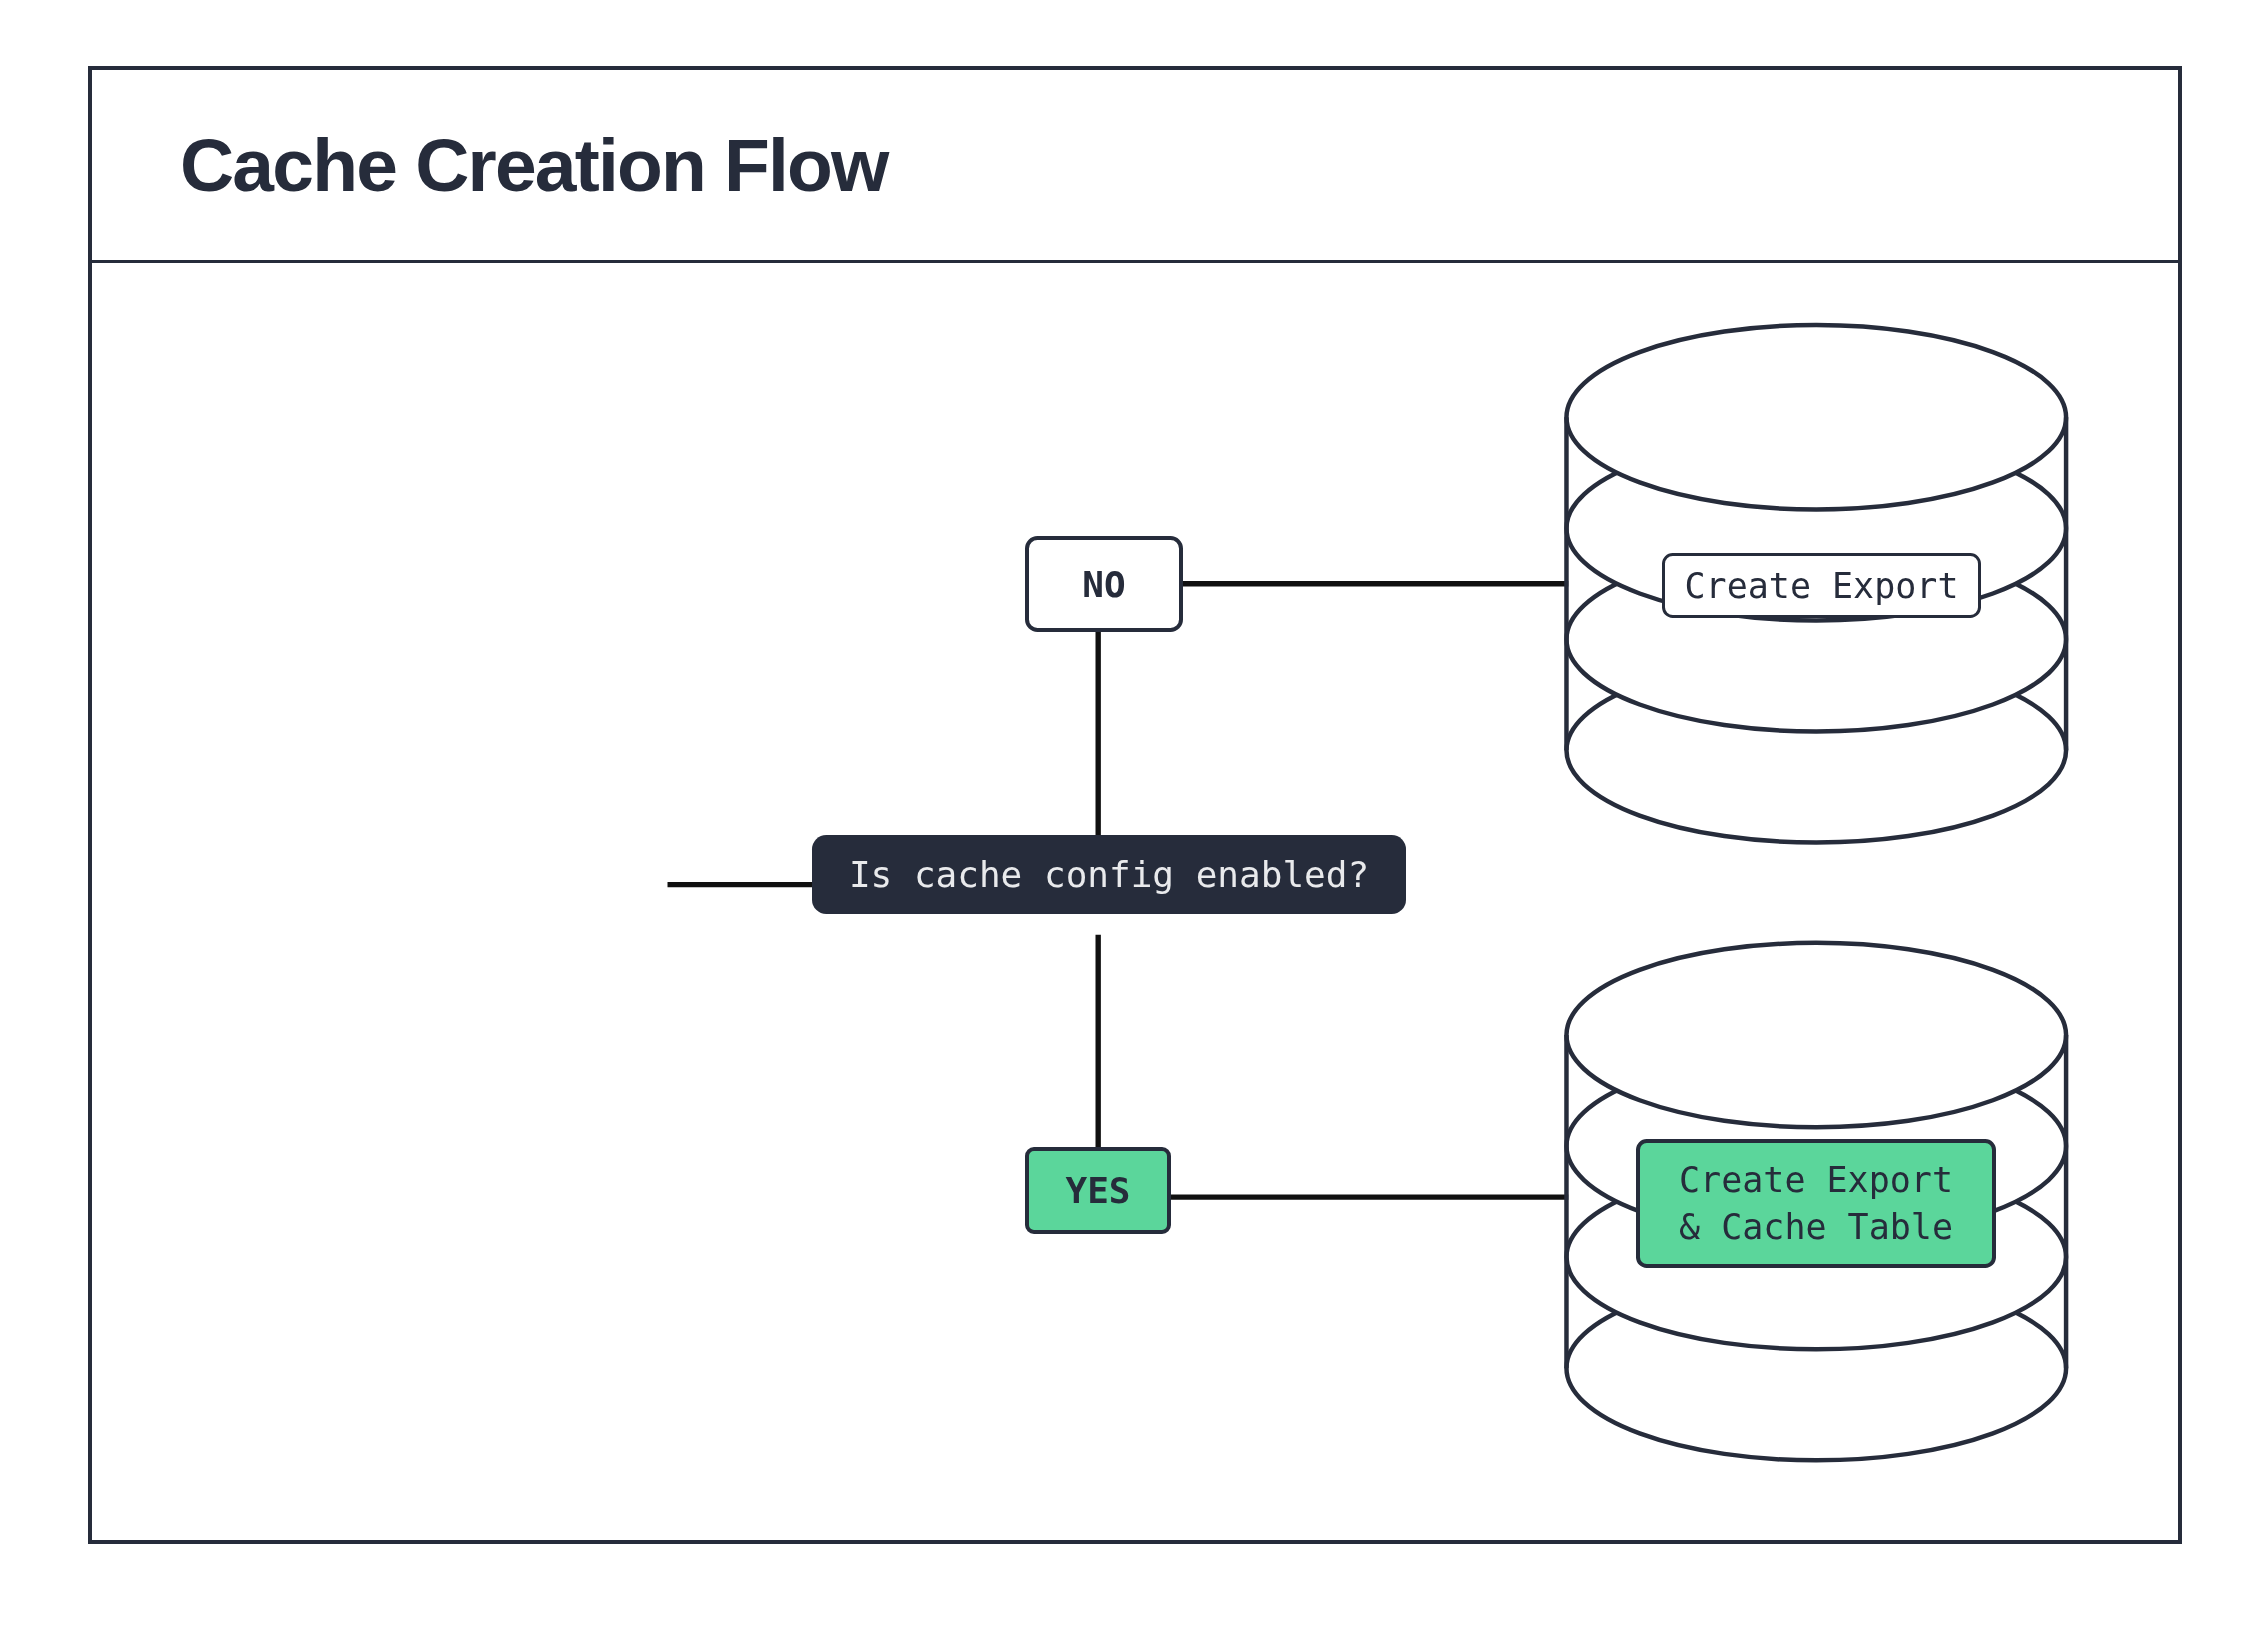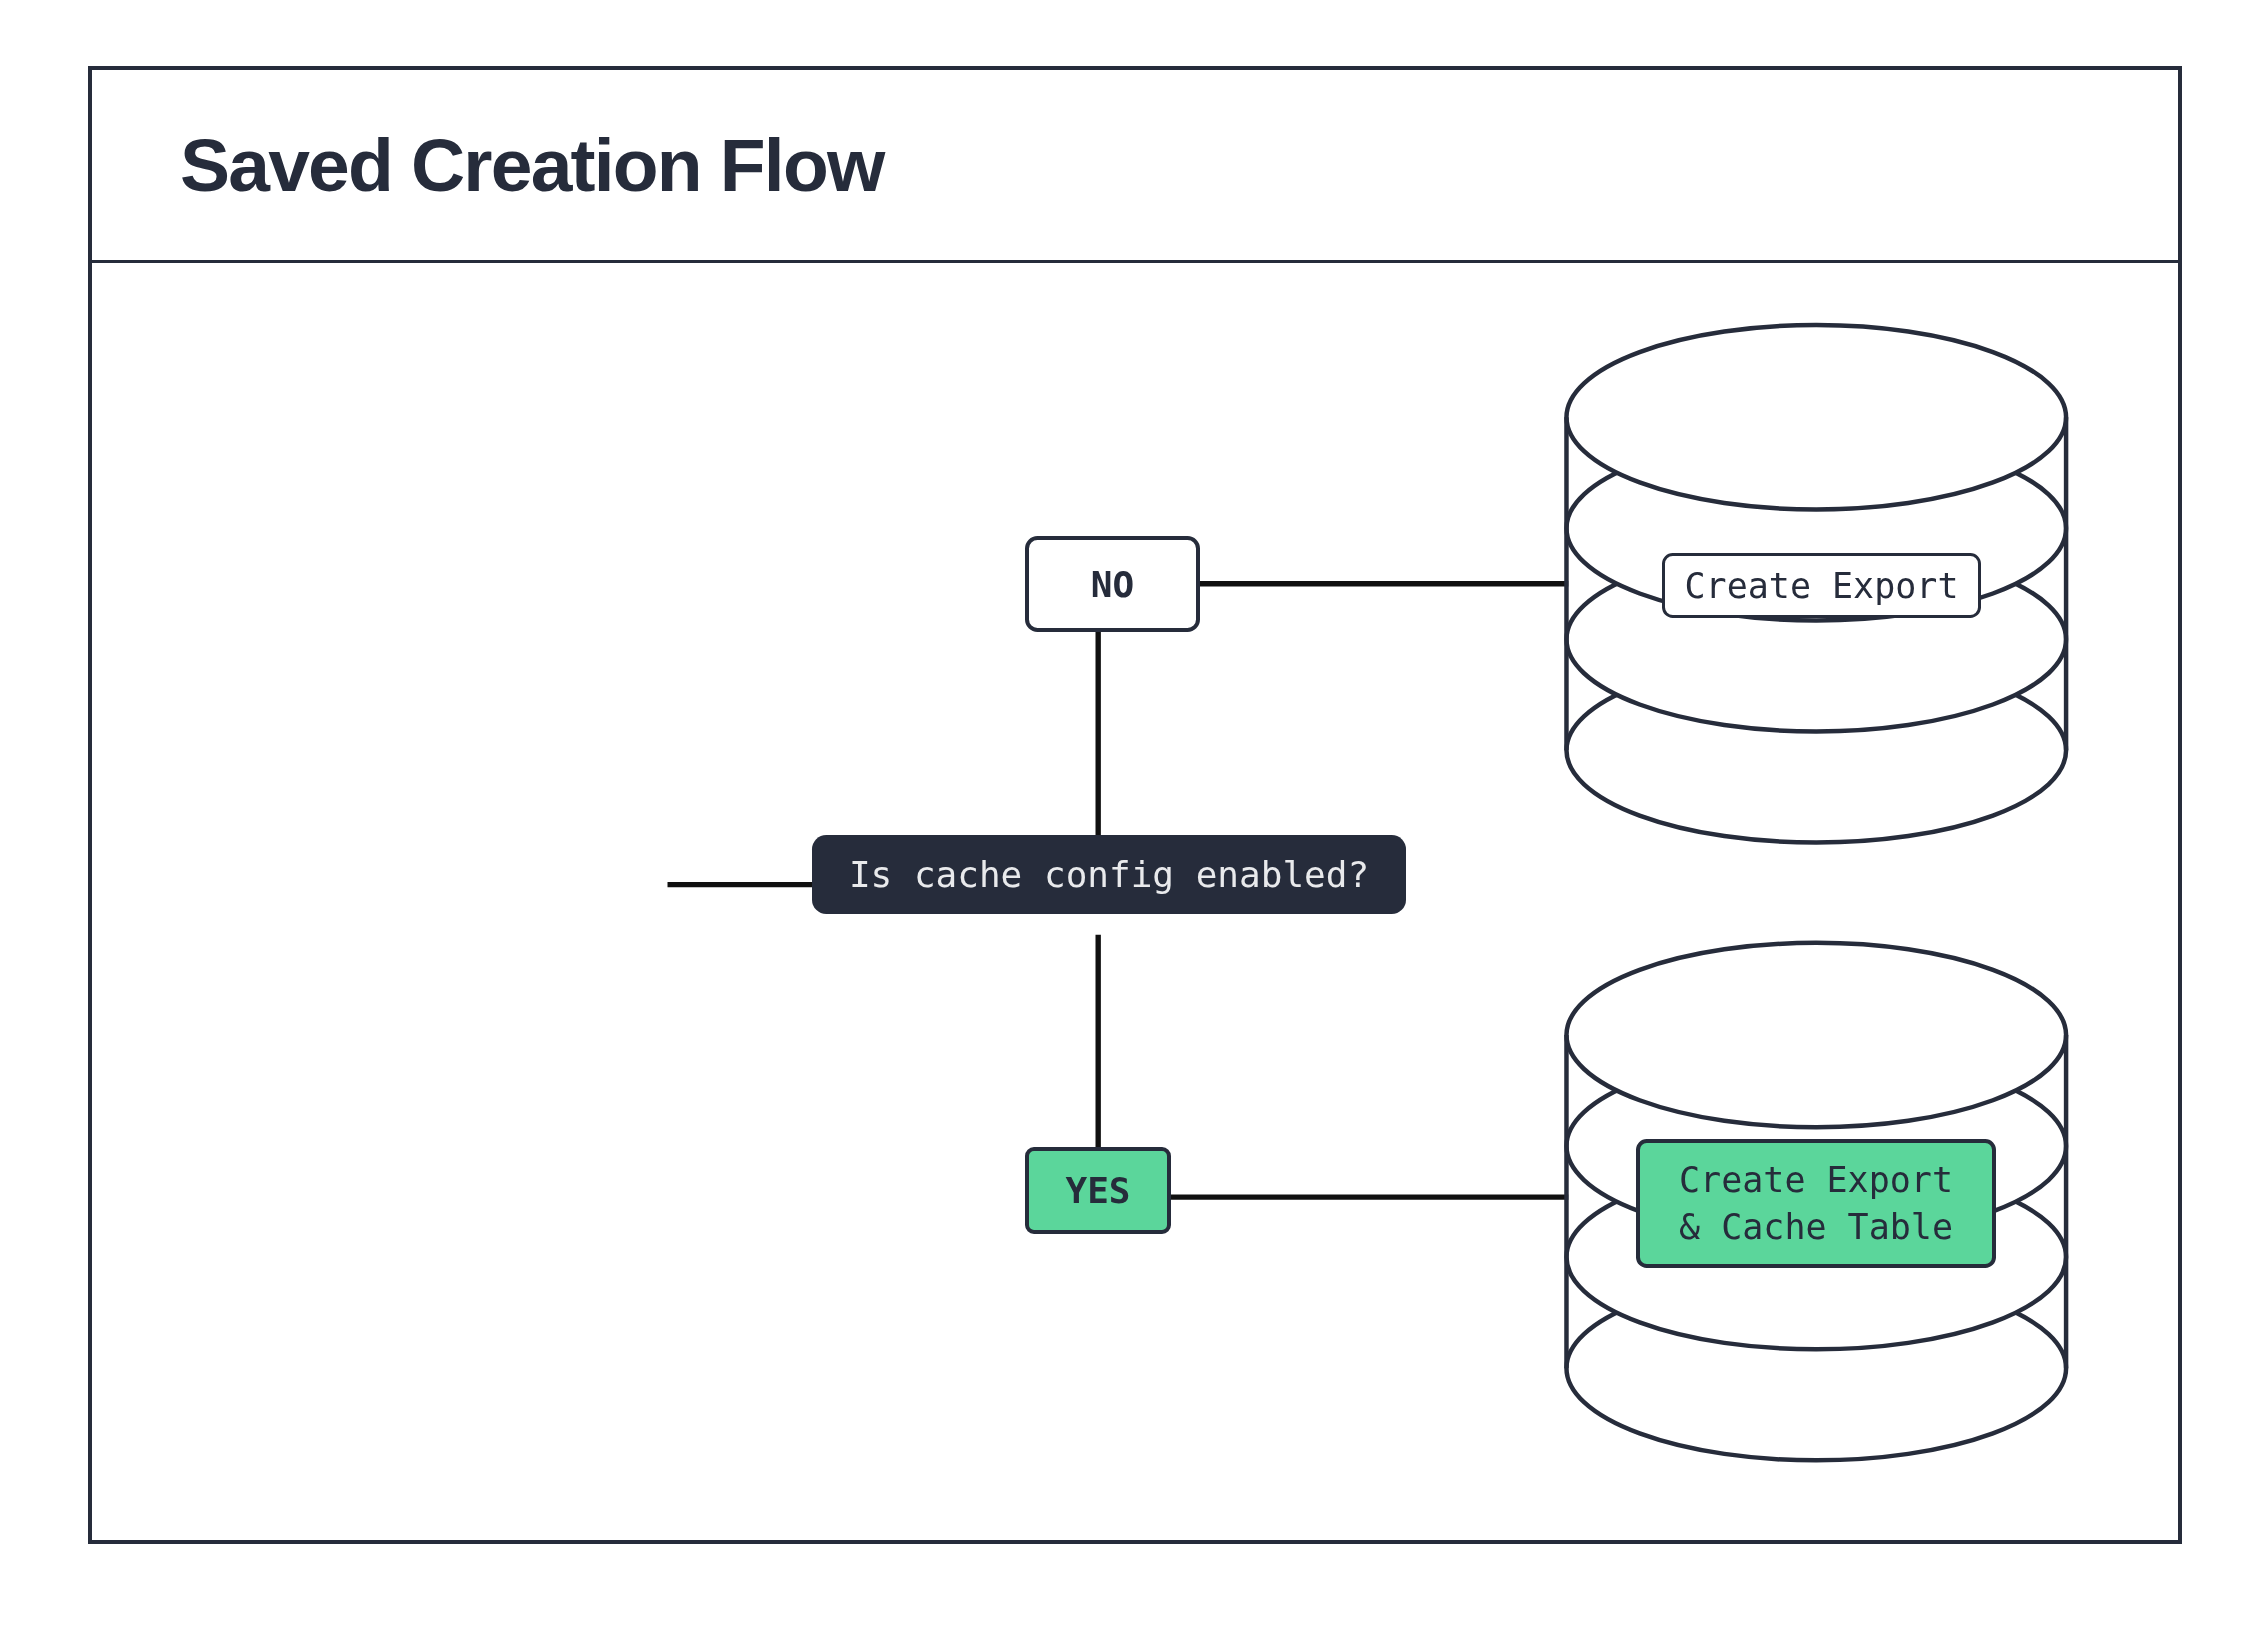--- a/index.html
+++ b/index.html
@@ -68,36 +68,36 @@
   }
   .node--dark {
     background: var(--ink);
     border-radius: 14.3px;
     color: var(--decision_text);
   }
   .node--bold { font-weight: 700; }
 
   #node-start       { left: 280px;  top: 836px;  width: 389px; height: 99px; }
   #node-decision    { left: 812px;  top: 835px;  width: 594px; height: 79px; }
-  #node-no          { left: 1025px; top: 536px;  width: 175px; height: 96px; }
+  #node-no          { left: 1025px; top: 536px;  width: 158px; height: 96px; }
   #node-yes         { left: 1025px; top: 1147px; width: 146px; height: 87px; text-align: center; }
   #node-export      { left: 1662px; top: 553px;  width: 319px; height: 65px;
                       border-width: 3.6px; border-radius: 10.7px; font-size: 35px; }
   #node-cache       { left: 1636px; top: 1139px; width: 360px; height: 129px;
                       border-radius: 10.7px; font-size: 35px; line-height: 1.32;
                       flex-direction: column; }
 </style>
 </head>
 <body>
 
 <div class="page">
 
   <div class="frame">
     <div class="header">
-      <h1 class="title">Saved Creation Flow</h1>
+      <h1 class="title">Cache Creation Flow</h1>
     </div>
   </div>
 
   <svg class="canvas" width="2268" height="1626" viewBox="0 0 2532 1816">
 
     <g>
       <line class="edge" x1="745" y1="988" x2="912" y2="988"></line>
       <line class="edge" x1="1226" y1="704" x2="1226" y2="936"></line>
       <line class="edge" x1="1226" y1="1044" x2="1226" y2="1282"></line>
       <line class="edge" x1="1306" y1="652" x2="1751" y2="652"></line>

